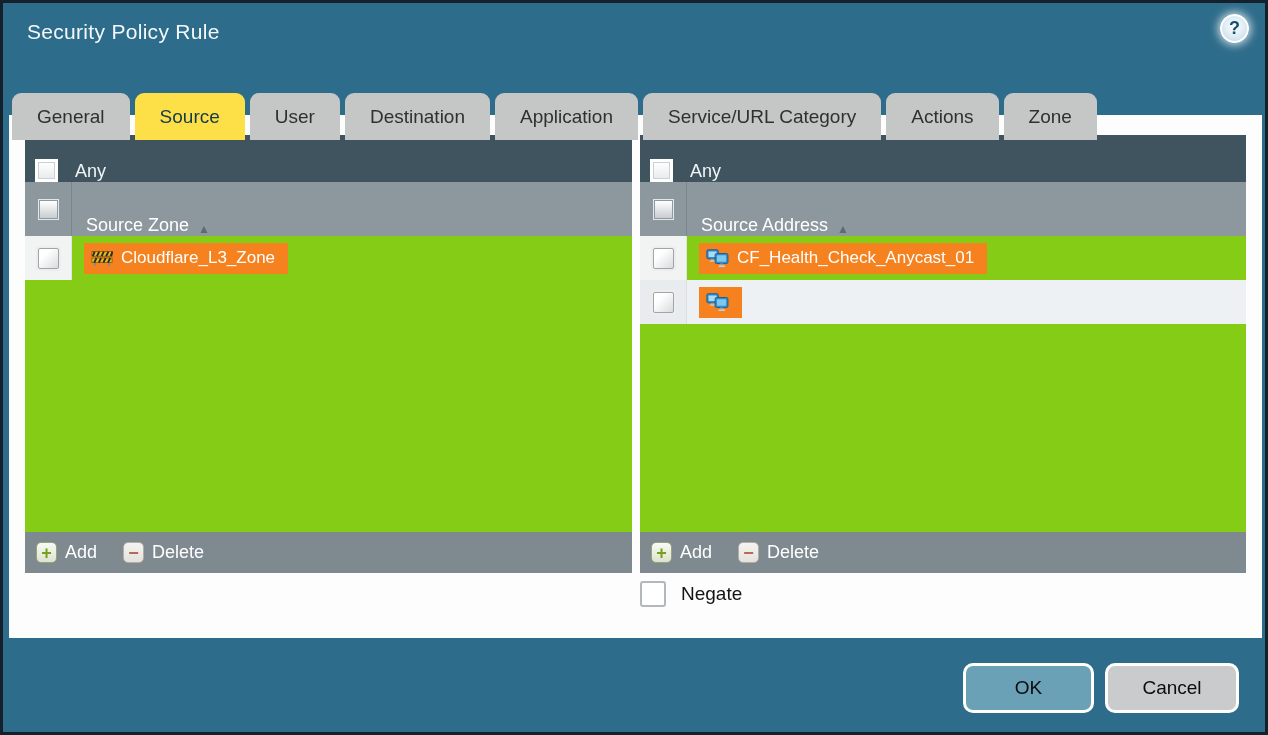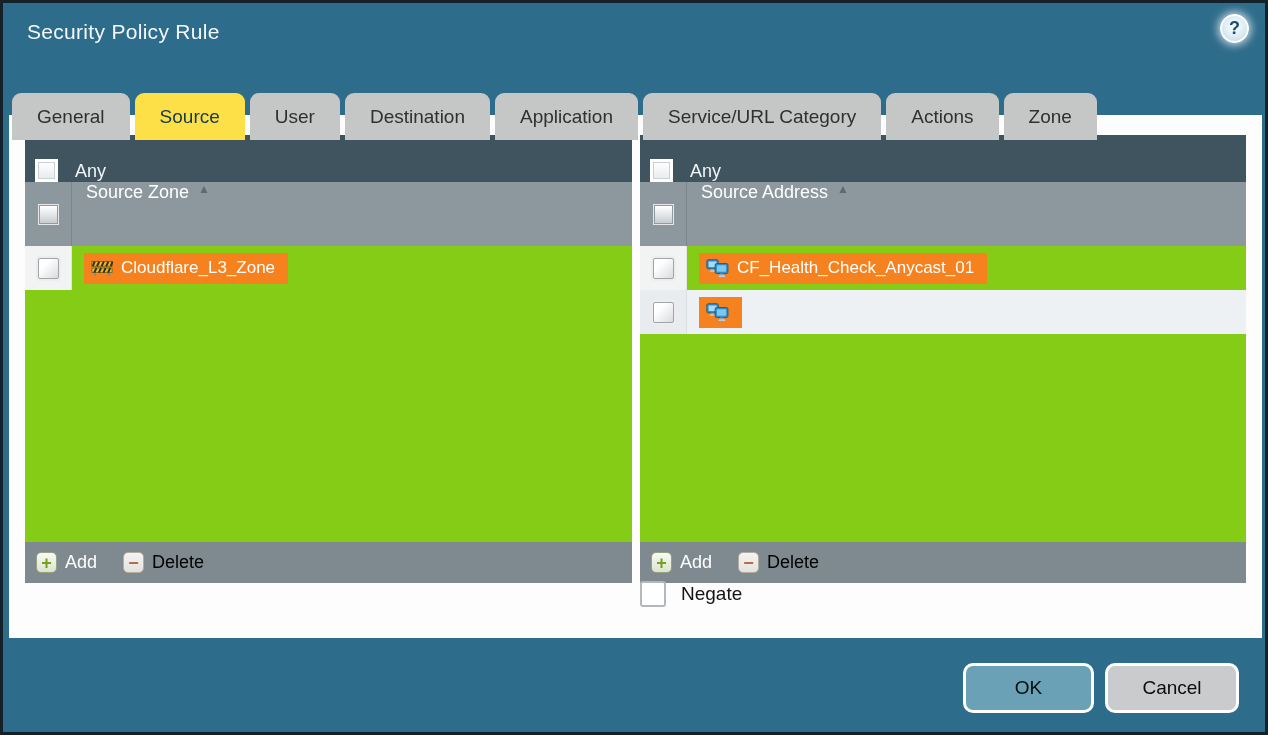--- a/index.html
+++ b/index.html
@@ -55,22 +55,22 @@
     height:47px; background:#3f545f;
     display:flex; align-items:flex-end; padding-left:10px;
   }
   .any-label { color:#f2f5f6; font-size:18px; margin-left:17px; }
   .cb-any {
     width:23px; height:23px; background:linear-gradient(#ffffff,#e7ebee);
     border:3px solid #ffffff; box-shadow:inset 0 0 0 1px #c9d1d6;
     cursor:pointer;
   }
   .col-header {
-    height:64px; background:#8d989e;
-    display:flex; align-items:flex-start; cursor:pointer;
+    height:54px; background:#8d989e;
+    display:flex; align-items:flex-end; cursor:pointer;
   }
   .cbcol {
     width:47px; height:100%; display:flex; align-items:center; justify-content:center;
     border-right:1px solid #7b868c;
   }
   .cb-hdr {
     width:19px; height:19px;
     background:linear-gradient(#ffffff,#c8cdd1);
     border:1px solid #8f999f; box-shadow:0 0 0 1px #e3e7e9;
     cursor:pointer;
@@ -97,21 +97,21 @@
     background:#f6821f; color:#ffffff;
     height:31px; padding:0 13px 0 7px; margin-left:12px;
     font-size:17px; cursor:pointer; white-space:nowrap;
   }
   .panel-footer {
     height:41px; background:#7f8a90;
     display:flex; align-items:center; padding-left:11px; gap:26px;
   }
   .ftr-btn { display:flex; align-items:center; gap:8px; cursor:pointer; }
   .ftr-btn .lbl { color:#ffffff; font-size:18px; }
-  .ftr-btn.disabled .lbl { color:#000000; }
+  .ftr-btn.disabled .lbl { color:#ffffff; }
   .ico-plus, .ico-minus {
     width:21px; height:21px; border-radius:5px;
     display:flex; align-items:center; justify-content:center;
     font-size:18px; font-weight:bold; line-height:1;
   }
   .ico-plus {
     background:linear-gradient(#f9fbf4,#dce3ce); border:1px solid #97a37e; color:#75a11d;
   }
   .ico-minus {
     background:linear-gradient(#f5f4f2,#e5e2dd); border:1px solid #b5ada1; color:#b26a50;

